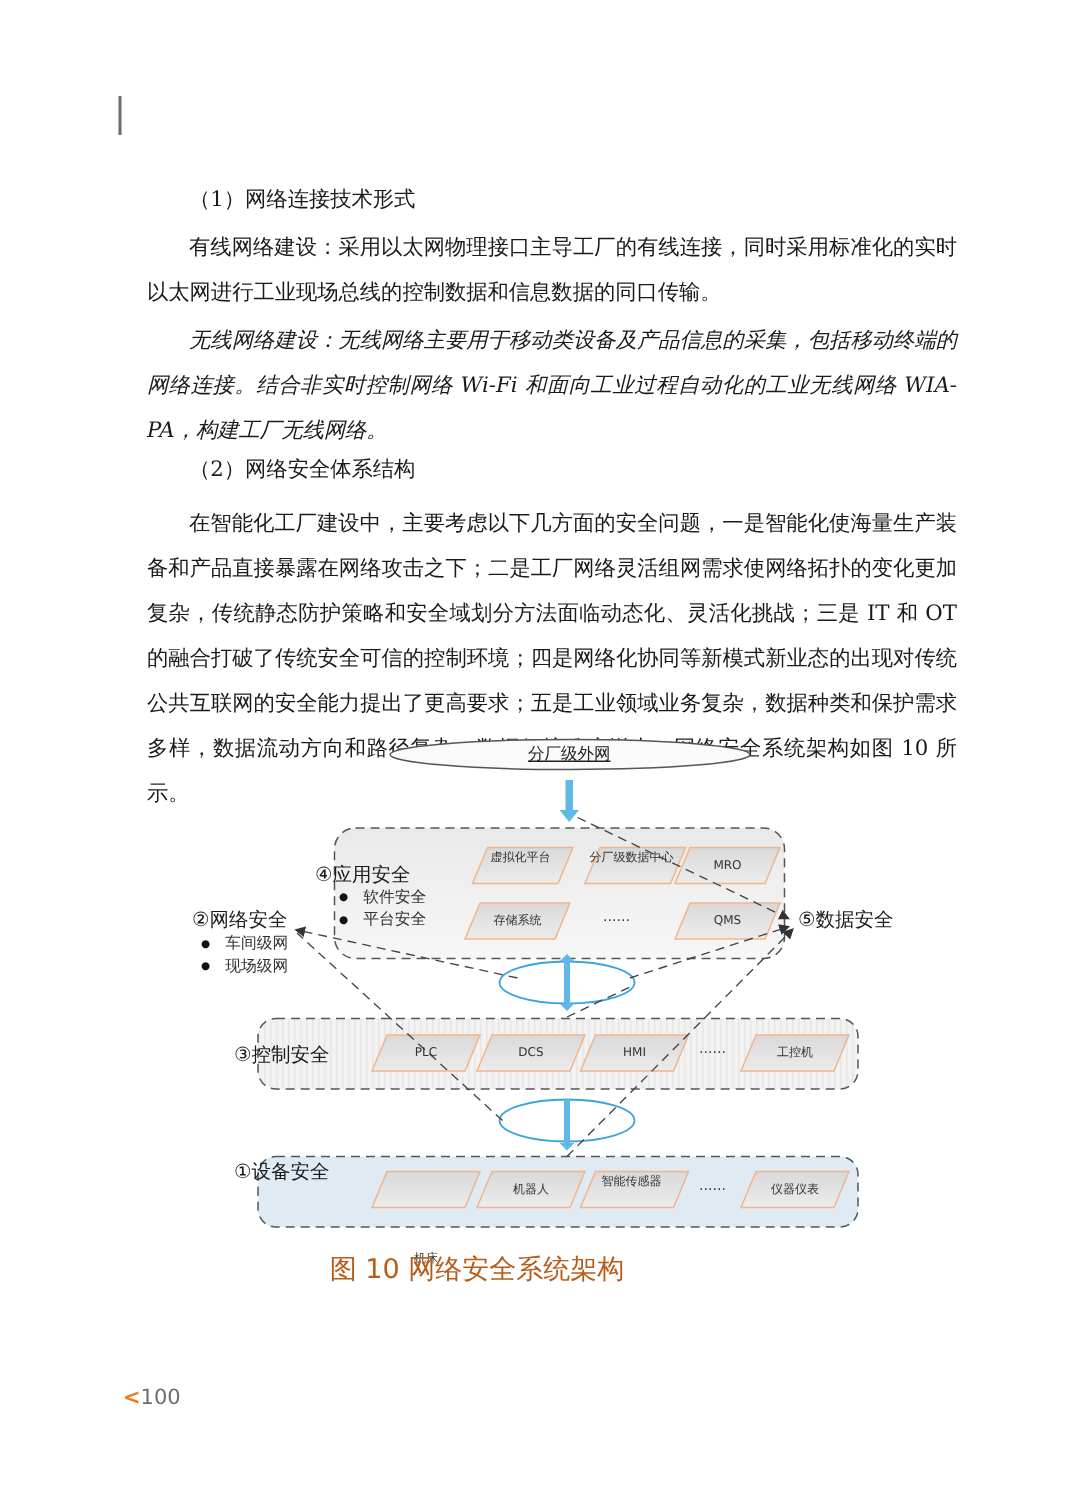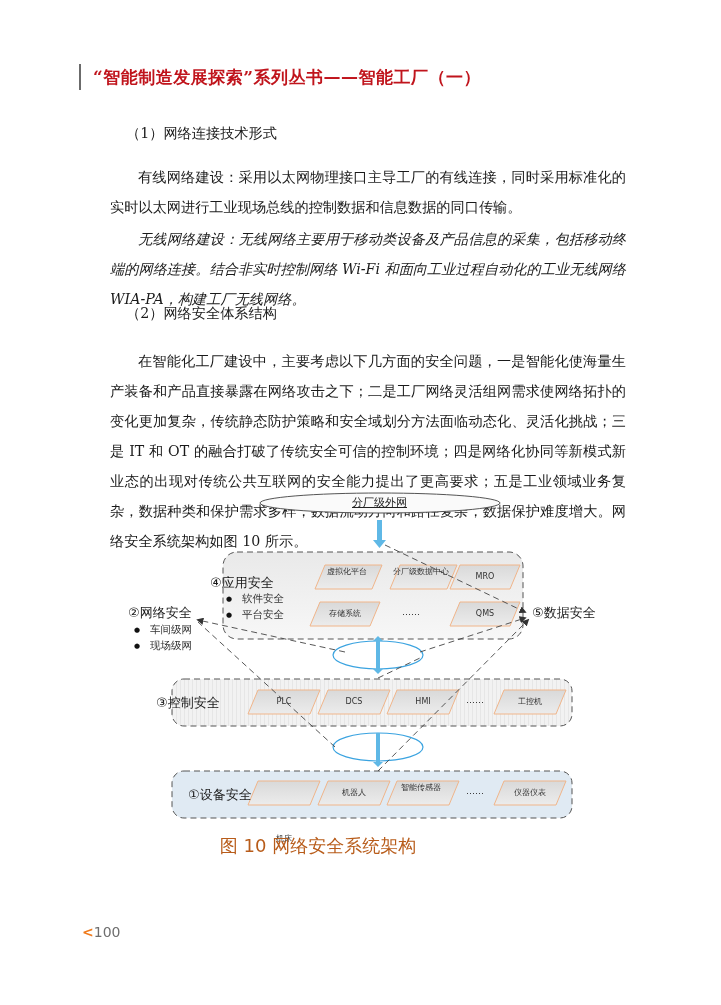--- a/index.html
+++ b/index.html
@@ -5,21 +5,21 @@
     html, body { margin: 0; padding: 0; background: #ffffff; }
     body { width: 721px; height: 1005px; position: relative; overflow: hidden;
            font-family: "DejaVu Serif", "Liberation Serif", serif; color: #1a1a1a; }
 
     .header { position: absolute; left: 79px; top: 64px; height: 26px; display: flex; align-items: center; }
     .header-bar { width: 2px; height: 26px; background: #6b6b6b; margin-right: 12px; }
     .header-title { color: #c0141c; font-weight: bold; font-size: 17px; letter-spacing: 0.5px;
                     font-family: "DejaVu Serif", "Liberation Serif", serif; }
 
     .body-text { position: absolute; left: 98px; width: 540px; font-size: 14.2px; line-height: 30px; }
-    .para { text-indent: 28px; margin: 12px; text-align: justify; }
+    .para { text-indent: 28px; margin: 0; text-align: justify; }
     .heading { margin: 0; padding-left: 28px; }
 
     .figure { position: absolute; left: 120px; top: 490px; width: 520px; height: 340px; }
     .figure svg { position: absolute; left: 0; top: 0; }
     .lbl { position: absolute; white-space: nowrap; font-family: "DejaVu Sans", "Liberation Sans", sans-serif; }
     .layer-title { font-size: 13px; color: #1a1a1a; }
     .bullet-list { position: absolute; font-size: 10.5px; line-height: 14px; color: #333; }
     .bullet-list div::before { content: "●"; font-size: 7px; margin-right: 10px; position: relative; top: -1px; color:#111; }
     .item-txt { font-size: 8px; color: #333; text-align: center; line-height: 10px; width: 60px; }
     .dots { font-size: 9px; color: #333; letter-spacing: 0; }
@@ -30,21 +30,20 @@
 
     .page-num { position: absolute; left: 82px; top: 924px; font-size: 14px; color: #6e6e6e;
                 font-family: "DejaVu Sans", "Liberation Sans", sans-serif; }
     .page-num .lt { color: #f07a1a; font-weight: bold; }
   </style>
 </head>
 <body>
 
 <div class="header">
   <div class="header-bar"></div>
-  <div class="header-title">“智能制造发展探索”系列丛书——智能工厂（一）</div>
 </div>
 
 <div class="body-text" style="top:118px;">
   <p class="heading">（1）网络连接技术形式</p>
 </div>
 <div class="body-text" style="top:150px;">
   <p class="para">有线网络建设：采用以太网物理接口主导工厂的有线连接，同时采用标准化的实时以太网进行工业现场总线的控制数据和信息数据的同口传输。</p>
 </div>
 <div class="body-text" style="top:212px;font-style:italic;">
   <p class="para">无线网络建设：无线网络主要用于移动类设备及产品信息的采集，包括移动终端的网络连接。结合非实时控制网络 Wi-Fi 和面向工业过程自动化的工业无线网络 WIA-PA，构建工厂无线网络。</p>
@@ -142,21 +141,21 @@
 
   <div class="lbl layer-title" style="left:412px; top:114px;">⑤数据安全</div>
 
   <div class="lbl layer-title" style="left:36px; top:204px;text-align:right;">③控制安全</div>
   <div class="lbl item-txt" style="left:134px; top:207px;">PLC</div>
   <div class="lbl item-txt" style="left:204px; top:207px;">DCS</div>
   <div class="lbl item-txt" style="left:273px; top:207px;">HMI</div>
   <div class="lbl dots" style="left:346px; top:205px;">……</div>
   <div class="lbl item-txt" style="left:380px; top:207px;">工控机</div>
 
-  <div class="lbl layer-title" style="left:36px; top:296px;margin-left:32px;">①设备安全</div>
+  <div class="lbl layer-title" style="left:36px; top:282px;">①设备安全</div>
   <div class="lbl item-txt" style="left:134px; top:298px;margin-top:46px;">机床</div>
   <div class="lbl item-txt" style="left:204px; top:298px;">机器人</div>
   <div class="lbl item-txt" style="left:276px; top:293px; width:50px; white-space:normal;">智能传感器</div>
   <div class="lbl dots" style="left:346px; top:296px;">……</div>
   <div class="lbl item-txt" style="left:380px; top:298px;">仪器仪表</div>
 </div>
 
 <div class="caption">图 10  网络安全系统架构</div>
 
 <div class="page-num">

